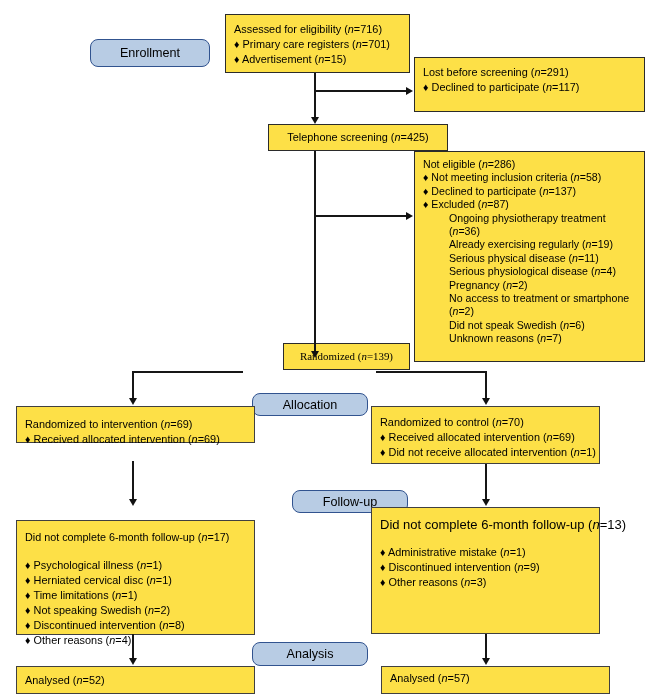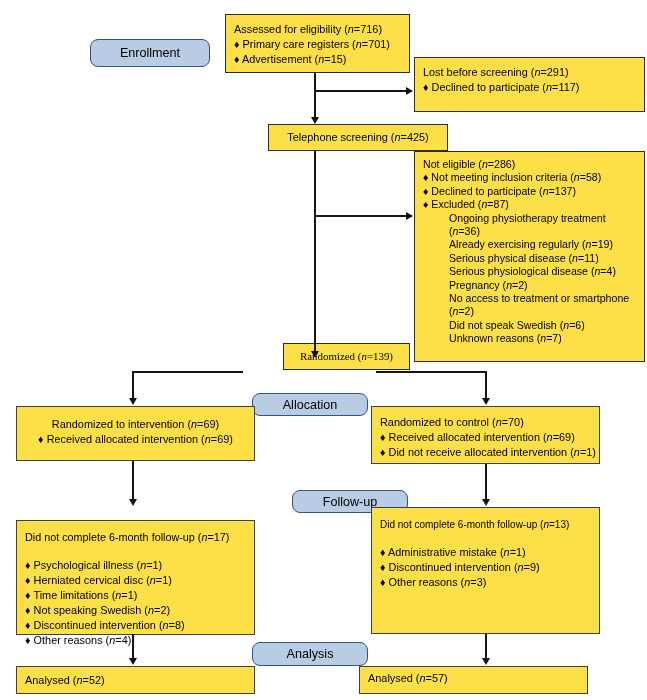--- a/index.html
+++ b/index.html
@@ -79,21 +79,21 @@
     <div class="line sub">No access to treatment or smartphone</div>
     <div class="line sub">(<i>n</i>=2)</div>
     <div class="line sub">Did not speak Swedish (<i>n</i>=6)</div>
     <div class="line sub">Unknown reasons (<i>n</i>=7)</div>
   </div>
 
   <div class="box center-box" style="left:243px;top:343px;width:127px;height:27px;border-color:#2b2b2b;font-family:Liberation Serif, serif;">
     <div class="line">Randomized (<i>n</i>=139)</div>
   </div>
 
-  <div class="box" style="left:16px;top:406px;width:239px;height:55px;padding-top:10px;text-align:center;">
+  <div class="box" style="left:16px;top:406px;width:239px;height:37px;padding-top:10px;">
     <div class="line">Randomized to intervention (<i>n</i>=69)</div>
     <div class="line bullet">♦ Received allocated intervention (<i>n</i>=69)</div>
   </div>
 
   <div class="box" style="left:371px;top:406px;width:229px;height:58px;padding-top:8px;">
     <div class="line">Randomized to control (<i>n</i>=70)</div>
     <div class="line bullet">♦ Received allocated intervention (<i>n</i>=69)</div>
     <div class="line bullet">♦ Did not receive allocated intervention (<i>n</i>=1)</div>
   </div>
 
@@ -101,31 +101,31 @@
     <div class="line" style="font-size:10.8px;">Did not complete 6-month follow-up (<i>n</i>=17)</div>
     <div class="line bullet gap">♦ Psychological illness (<i>n</i>=1)</div>
     <div class="line bullet">♦ Herniated cervical disc (<i>n</i>=1)</div>
     <div class="line bullet">♦ Time limitations (<i>n</i>=1)</div>
     <div class="line bullet">♦ Not speaking Swedish (<i>n</i>=2)</div>
     <div class="line bullet">♦ Discontinued intervention (<i>n</i>=8)</div>
     <div class="line bullet">♦ Other reasons (<i>n</i>=4)</div>
   </div>
 
   <div class="box" style="left:371px;top:507px;width:229px;height:127px;padding-top:9px;">
-    <div class="line" style="font-size:10px;">Did not complete 6-month follow-up (<i>n</i>=13)</div>
+    <div class="line" style="font-size:13px;">Did not complete 6-month follow-up (<i>n</i>=13)</div>
     <div class="line bullet gap">♦ Administrative mistake (<i>n</i>=1)</div>
     <div class="line bullet">♦ Discontinued intervention (<i>n</i>=9)</div>
     <div class="line bullet">♦ Other reasons (<i>n</i>=3)</div>
   </div>
 
   <div class="box vcenter" style="left:16px;top:666px;width:239px;height:28px;padding-top:0;padding-bottom:0;">
     <div class="line">Analysed (<i>n</i>=52)</div>
   </div>
 
-  <div class="box vcenter" style="left:359px;top:666px;width:229px;height:28px;padding-top:0;padding-bottom:4px;">
+  <div class="box vcenter" style="left:381px;top:666px;width:229px;height:28px;padding-top:0;padding-bottom:4px;">
     <div class="line">Analysed (<i>n</i>=57)</div>
   </div>
 
   <div>
     <div class="vl" style="left:314px;top:73px;height:45px;"></div>
     <div class="ah-d" style="left:310.5px;top:117px;"></div>
   </div>
   <div>
     <div class="hl" style="left:314px;top:90px;width:92px;"></div>
     <div class="ah-r" style="left:406px;top:86.5px;"></div>

